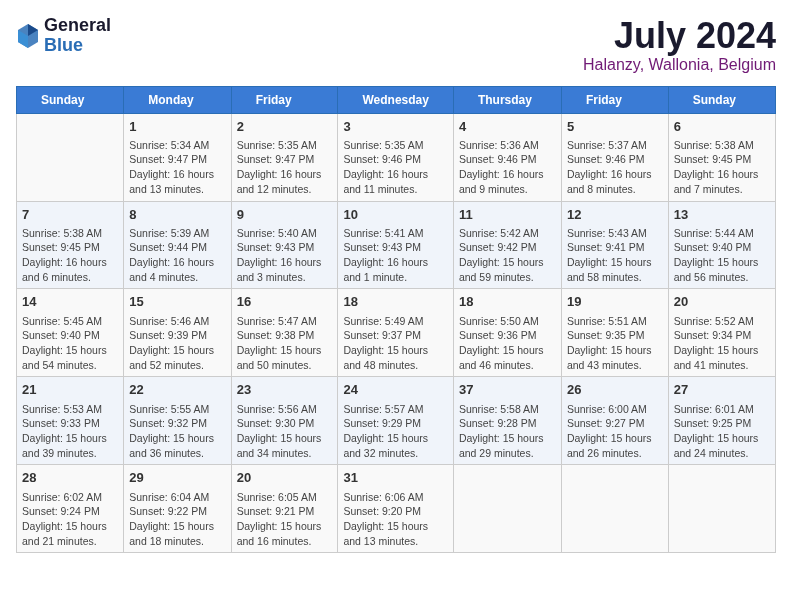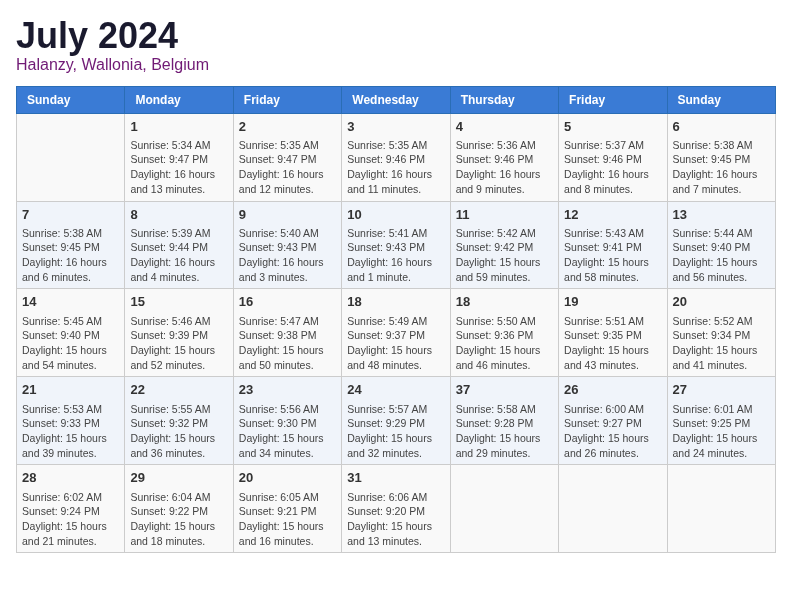--- a/index.html
+++ b/index.html
@@ -34,42 +34,42 @@
       font-size: 18px;
       font-weight: bold;
       color: #2a6db5;
     }
     .logo-icon {
       width: 24px;
       height: 28px;
       margin-right: 4px;
     }
     .title-block {
-      text-align: left;
+      text-align: right;
     }
     .month-title {
       font-size: 36px;
       font-weight: bold;
       color: #1a1a2e;
       line-height: 1.1;
     }
     .location-title {
       font-size: 16px;
       color: #701a75;
     }
     table {
       width: 100%;
       border-collapse: collapse;
       font-size: 11px;
     }
     thead tr th {
       background-color: #3a7bd5;
       color: #fff;
       text-align: left;
-      padding: 6px 10px;
+      padding: 6px 24px;
       font-size: 12px;
       font-weight: bold;
       border: 1px solid #2a6db5;
     }
     tbody tr td {
       vertical-align: top;
       padding: 4px 5px;
       border: 1px solid #ccc;
       min-height: 70px;
       width: 14.28%;
@@ -90,20 +90,31 @@
     }
     .cell-content {
       font-size: 10.5px;
       color: #444;
     }
   </style>
 </head>
 <body>
 
 <div class="header">
+  <div class="logo">
+    <svg class="logo-icon" viewBox="0 0 24 28" xmlns="http://www.w3.org/2000/svg">
+      <polygon points="12,2 22,8 22,20 12,26 2,20 2,8" fill="#2a6db5" opacity="0.85"></polygon>
+      <polygon points="12,2 22,8 12,14" fill="#1a4a8a"></polygon>
+      <polygon points="2,8 12,14 12,26 2,20" fill="#3a8fd5"></polygon>
+    </svg>
+    <div class="logo-text">
+      <span class="logo-general">General</span>
+      <span class="logo-blue">Blue</span>
+    </div>
+  </div>
   <div class="title-block">
     <div class="month-title">July 2024</div>
     <div class="location-title">Halanzy, Wallonia, Belgium</div>
   </div>
 </div>
 
 <table>
   <thead>
     <tr>
 

